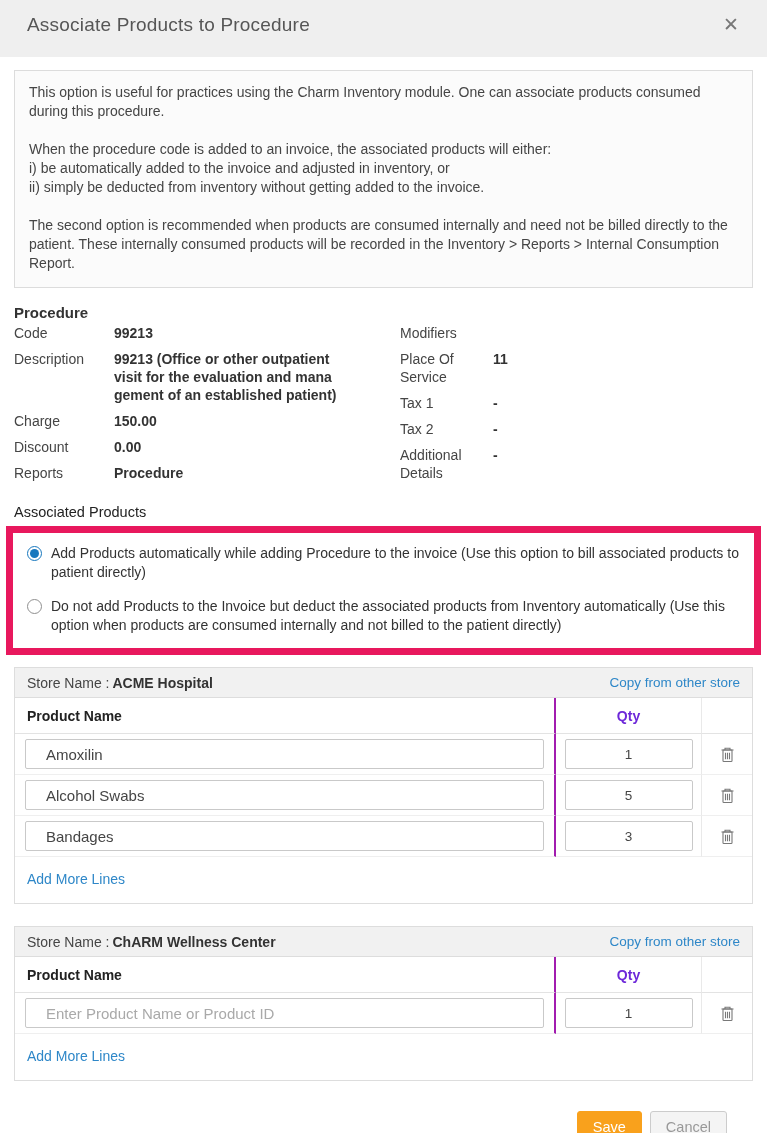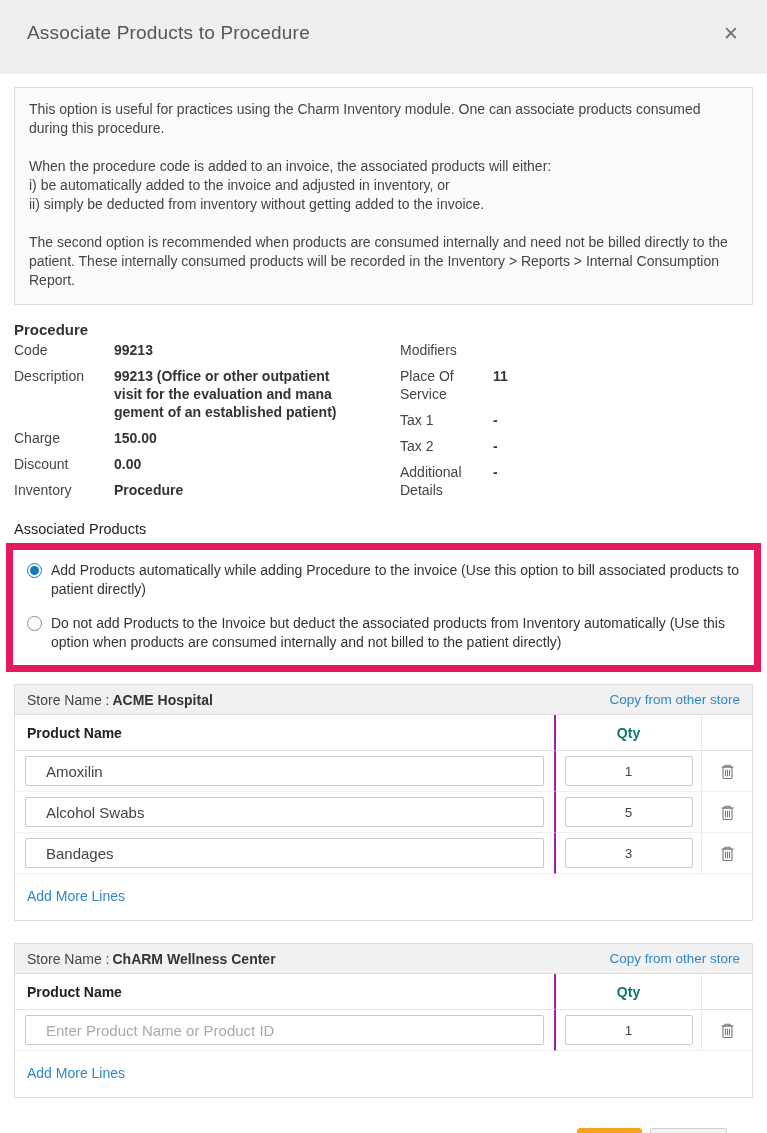--- a/index.html
+++ b/index.html
@@ -6,21 +6,21 @@
   html, body { width: 767px; }
   body {
     height: 1133px;
     background: #fff;
     font-family: "Liberation Sans", sans-serif;
     color: #444;
     overflow: hidden;
   }
   
   .modal-header {
-    height: 74px;
+    height: 57px;
     background: #efefef;
     display: flex;
     align-items: center;
     justify-content: space-between;
     padding: 0 28px 8px 27px;
   }
   .modal-title { font-size: 19px; color: #565656; letter-spacing: .2px; }
   .close-x { font-size: 19px; color: #777; cursor: pointer; line-height: 1; }
 
   
@@ -125,21 +125,21 @@
   .cell-qty { flex: 0 0 146px; border-right: 1px solid #e9e9e9; text-align: center; }
   .cell-trash { flex: 0 0 50px; display: flex; align-items: center; justify-content: center; }
   .head-row .cell-product, .head-row .cell-qty, .head-row .cell-trash {
     border-bottom: 1px solid #e3e3e3;
   }
   .head-row .cell-product {
     font-size: 14px; font-weight: bold; color: #222;
     padding: 10px 12px 9px 12px;
   }
   .head-row .cell-qty {
-    font-size: 14px; font-weight: bold; color: #0f766e;
+    font-size: 14px; font-weight: bold; color: #6d28d9;
     padding: 10px 0 9px 0;
   }
   .data-row .cell-product, .data-row .cell-qty, .data-row .cell-trash {
     border-bottom: 1px solid #efefef;
     padding: 5px 0;
   }
   .data-row .cell-product { padding: 5px 10px; }
   .prod-input {
     width: 100%;
     height: 30px;
@@ -231,21 +231,21 @@
       </div>
       <div class="detail-row">
         <div class="detail-label">Charge</div>
         <div class="detail-value">150.00</div>
       </div>
       <div class="detail-row">
         <div class="detail-label">Discount</div>
         <div class="detail-value">0.00</div>
       </div>
       <div class="detail-row">
-        <div class="detail-label">Inventory</div>
+        <div class="detail-label">Reports</div>
         <div class="detail-value">Procedure</div>
       </div>
     </div>
     <div class="detail-col-right">
       <div class="detail-row">
         <div class="detail-label">Modifiers</div>
         <div class="detail-value"></div>
       </div>
       <div class="detail-row">
         <div class="detail-label">Place Of Service</div>

